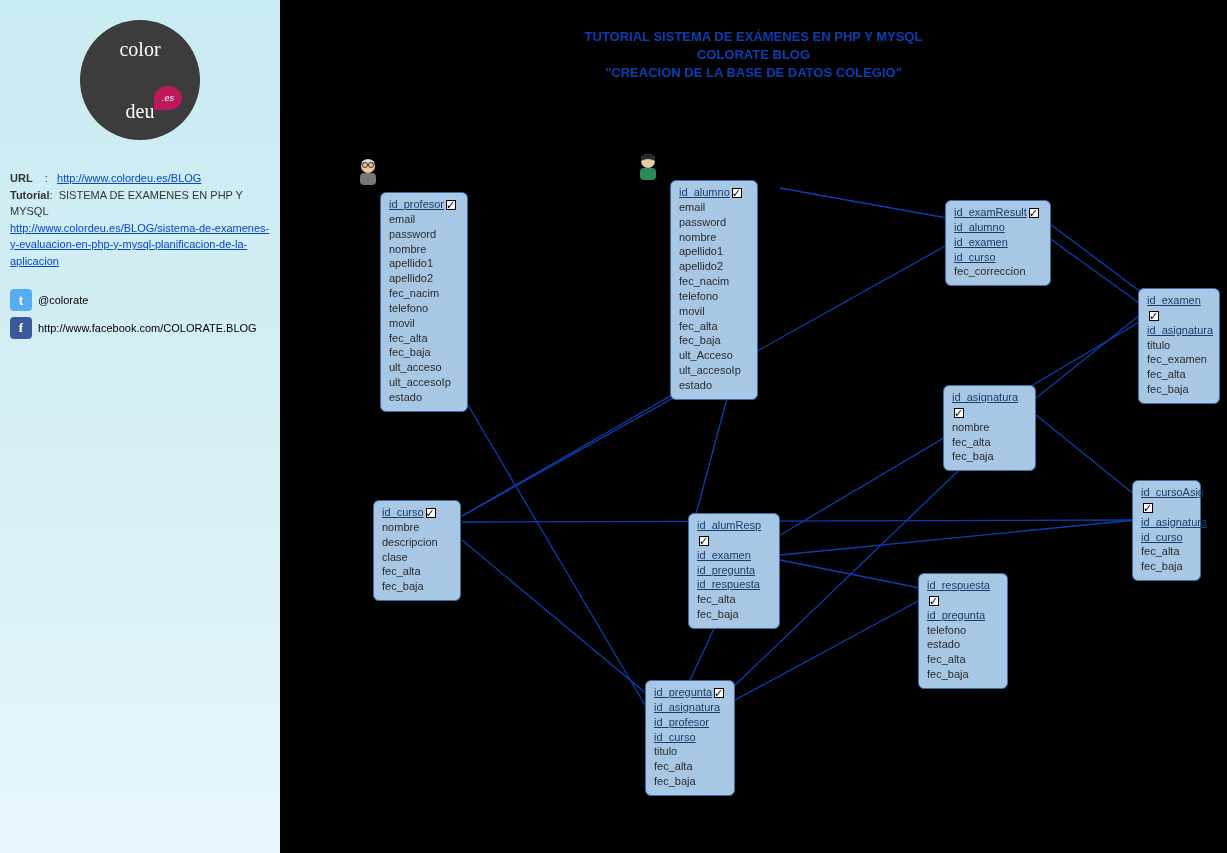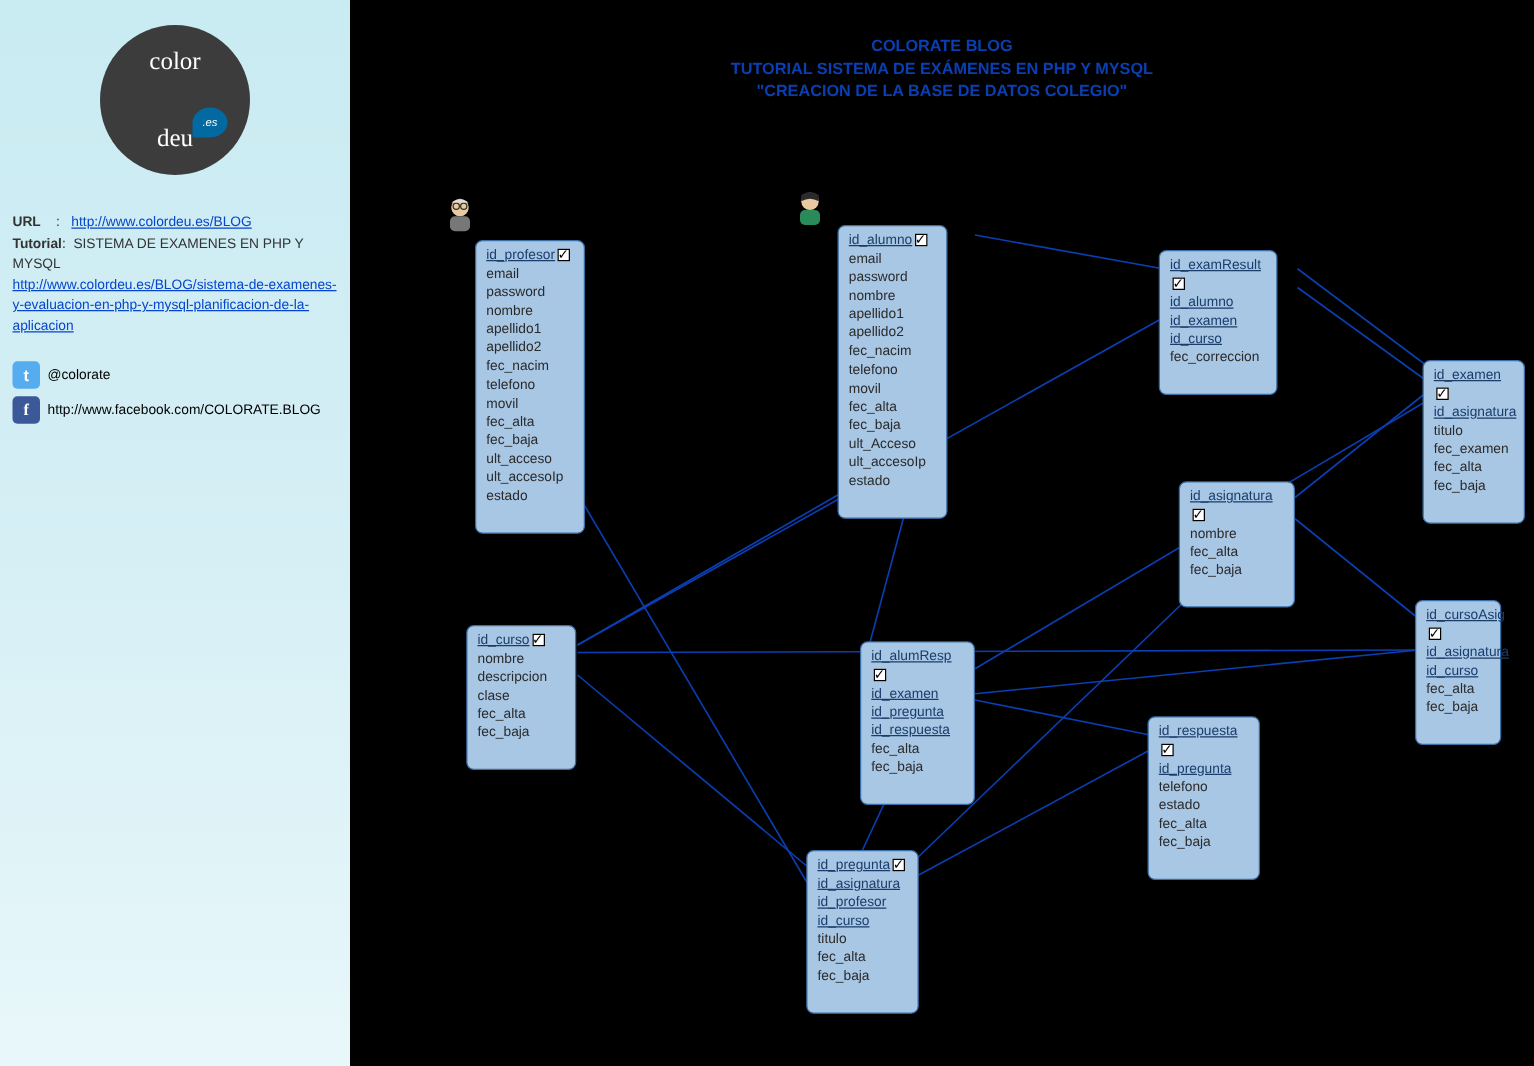--- a/index.html
+++ b/index.html
@@ -1,32 +1,32 @@
 <!DOCTYPE html>
 <html><head>
 <meta charset="utf-8">
 <style>
 *{box-sizing:border-box;margin:0;padding:0;}
 body{font-family:Arial,Helvetica,sans-serif;font-size:11px;background:#000;width:1227px;height:853px;position:relative;overflow:hidden;}
 .sidebar{position:absolute;left:0;top:0;width:280px;height:853px;background:linear-gradient(to bottom,#c9ebf2 0%,#d5eff5 50%,#e8f7fa 100%);padding:10px;}
 .logo{width:120px;height:120px;border-radius:50%;background:#3c3c3c;margin:10px auto 30px;position:relative;display:flex;align-items:center;justify-content:center;flex-direction:column;gap:44px;}
 .logo-text{color:#fff;font-size:20px;font-family:Georgia,serif;line-height:0.9;}
-.logo-bubble{position:absolute;right:18px;bottom:30px;width:28px;height:24px;background:#0369a1;border-radius:50% 50% 50% 0;display:flex;align-items:center;justify-content:center;color:#fff;font-size:9px;font-style:italic;}
+.logo-bubble{position:absolute;right:18px;bottom:30px;width:28px;height:24px;background:#be185d;border-radius:50% 50% 50% 0;display:flex;align-items:center;justify-content:center;color:#fff;font-size:9px;font-style:italic;}
 .info-block{margin-top:10px;line-height:1.5;color:#333;}
 .info-block a{color:#0645cc;text-decoration:underline;}
 .info-block b{color:#333;margin-top:41px;}
 .social{margin-top:20px;}
 .social-row{display:flex;align-items:center;gap:6px;margin-bottom:6px;}
 .social-icon{width:22px;height:22px;border-radius:4px;display:flex;align-items:center;justify-content:center;color:#fff;font-weight:bold;font-size:13px;}
 .twitter{background:#55acee;}
 .facebook{background:#3b5998;font-family:Georgia,serif;}
 .canvas{position:absolute;left:280px;top:0;width:947px;height:853px;background:#000;}
 .title{position:absolute;top:28px;left:0;width:100%;text-align:center;color:#0a3fb3;font-weight:bold;font-size:13px;line-height:1.4;}
 svg.lines{position:absolute;left:0;top:0;width:947px;height:853px;}
-.entity{position:absolute;background:#a8c7e5;border:1px solid #3a6ea5;border-radius:6px;padding:4px 8px 21px;color:#2a2a2a;font-size:11px;line-height:1.35;}
+.entity{position:absolute;background:#a8c7e5;border:1px solid #3a6ea5;border-radius:6px;padding:4px 8px 6px;color:#2a2a2a;font-size:11px;line-height:1.35;}
 .entity .pk{text-decoration:underline;color:#1a3d6b;}
 .entity .fk{text-decoration:underline;color:#1a3d6b;}
 .entity .chk{display:inline-block;width:10px;height:10px;background:#fff;border:1px solid #000;margin-left:2px;vertical-align:middle;position:relative;}
 .entity .chk::after{content:"✓";position:absolute;top:-3px;left:-1px;font-size:11px;color:#000;}
 .avatar{position:absolute;width:32px;height:32px;}
 .avatar svg{width:32px;height:32px;}
 </style>
 </head>
 <body>
 
@@ -52,22 +52,22 @@
     <div class="social-row">
       <div class="social-icon facebook">f</div>
       <span>http://www.facebook.com/COLORATE.BLOG</span>
     </div>
   </div>
 </div>
 
 <div class="canvas">
 
   <div class="title">
+    <div>TUTORIAL SISTEMA DE EXÁMENES EN PHP Y MYSQL</div>
     <div>COLORATE BLOG</div>
-    <div>TUTORIAL SISTEMA DE EXÁMENES EN PHP Y MYSQL</div>
     <div>"CREACION DE LA BASE DE DATOS COLEGIO"</div>
   </div>
 
   <svg class="lines">
     <g stroke="#0a3fb3" stroke-width="1.3" fill="none">
 
       <path d="M500,188 L667,218"></path>
 
       <path d="M758,230 L866,308"></path>
 
@@ -156,21 +156,21 @@
 
   <div class="entity" style="left:93px;top:500px;width:88px">
     <div><span class="pk">id_curso</span><span class="chk"></span></div>
     <div>nombre</div>
     <div>descripcion</div>
     <div>clase</div>
     <div>fec_alta</div>
     <div>fec_baja</div>
   </div>
 
-  <div class="entity" style="left:647px;top:200px;width:95px">
+  <div class="entity" style="left:665px;top:200px;width:106px">
     <div><span class="pk">id_examResult</span><span class="chk"></span></div>
     <div><span class="fk">id_alumno</span></div>
     <div><span class="fk">id_examen</span></div>
     <div><span class="fk">id_curso</span></div>
     <div>fec_correccion</div>
   </div>
 
   <div class="entity" style="left:858px;top:288px;width:82px">
     <div><span class="pk">id_examen</span><span class="chk"></span></div>
     <div><span class="fk">id_asignatura</span></div>

